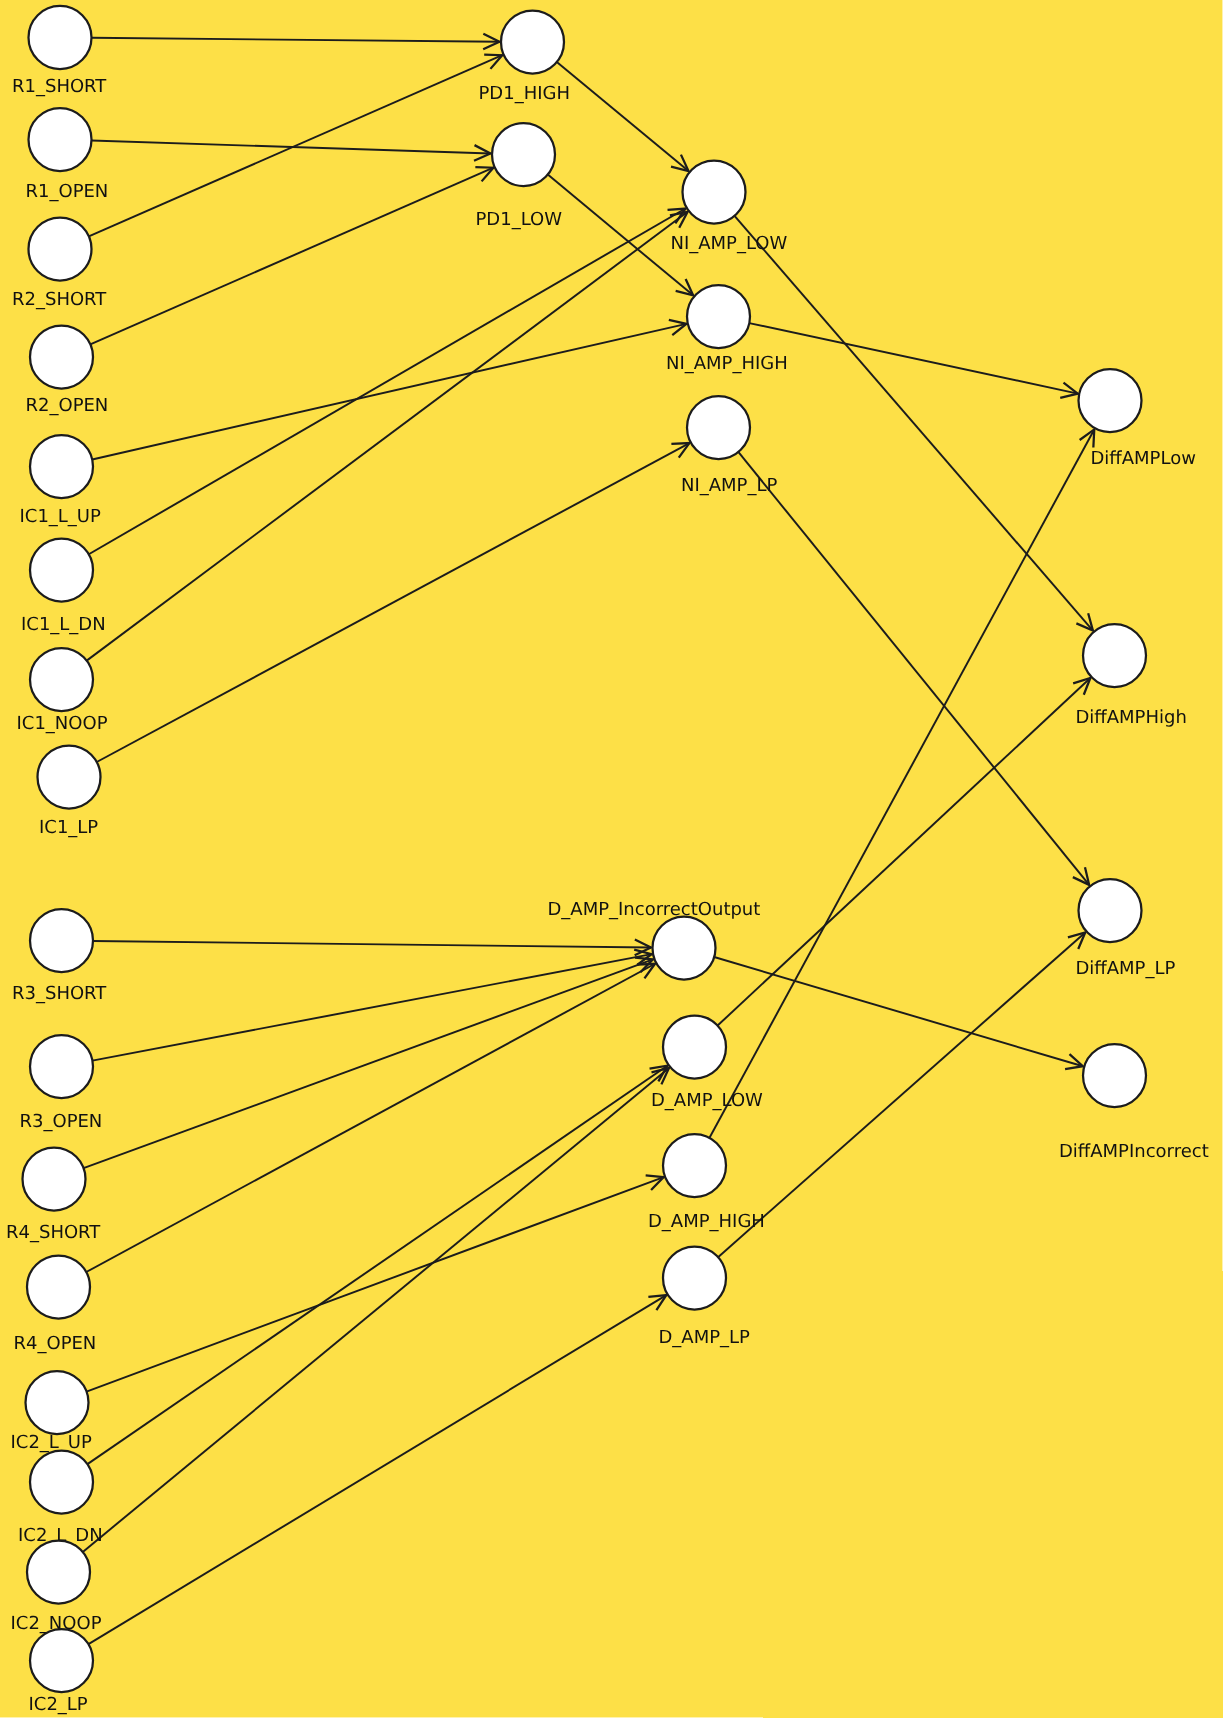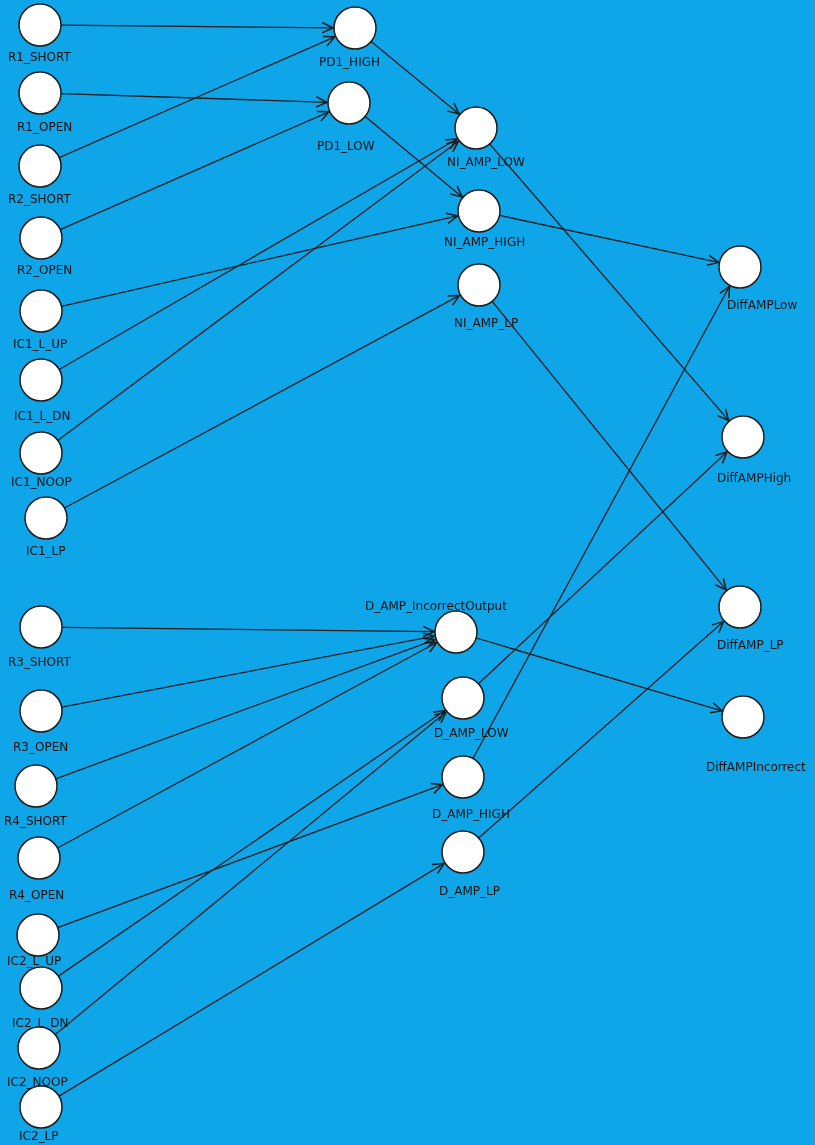--- a/index.html
+++ b/index.html
@@ -4,21 +4,21 @@
 <style>
   html, body {
     margin: 0;
     padding: 0;
     background: #ffffff;
   }
   .canvas-wrap {
     position: relative;
     width: 815px;
     height: 1145px;
-    background: #0ea5e9;
+    background: #fde047;
     overflow: hidden;
   }
   svg {
     display: block;
   }
   text.node-label {
     font-family: "DejaVu Sans", "Liberation Sans", sans-serif;
     font-size: 12px;
     fill: #111111;
   }

